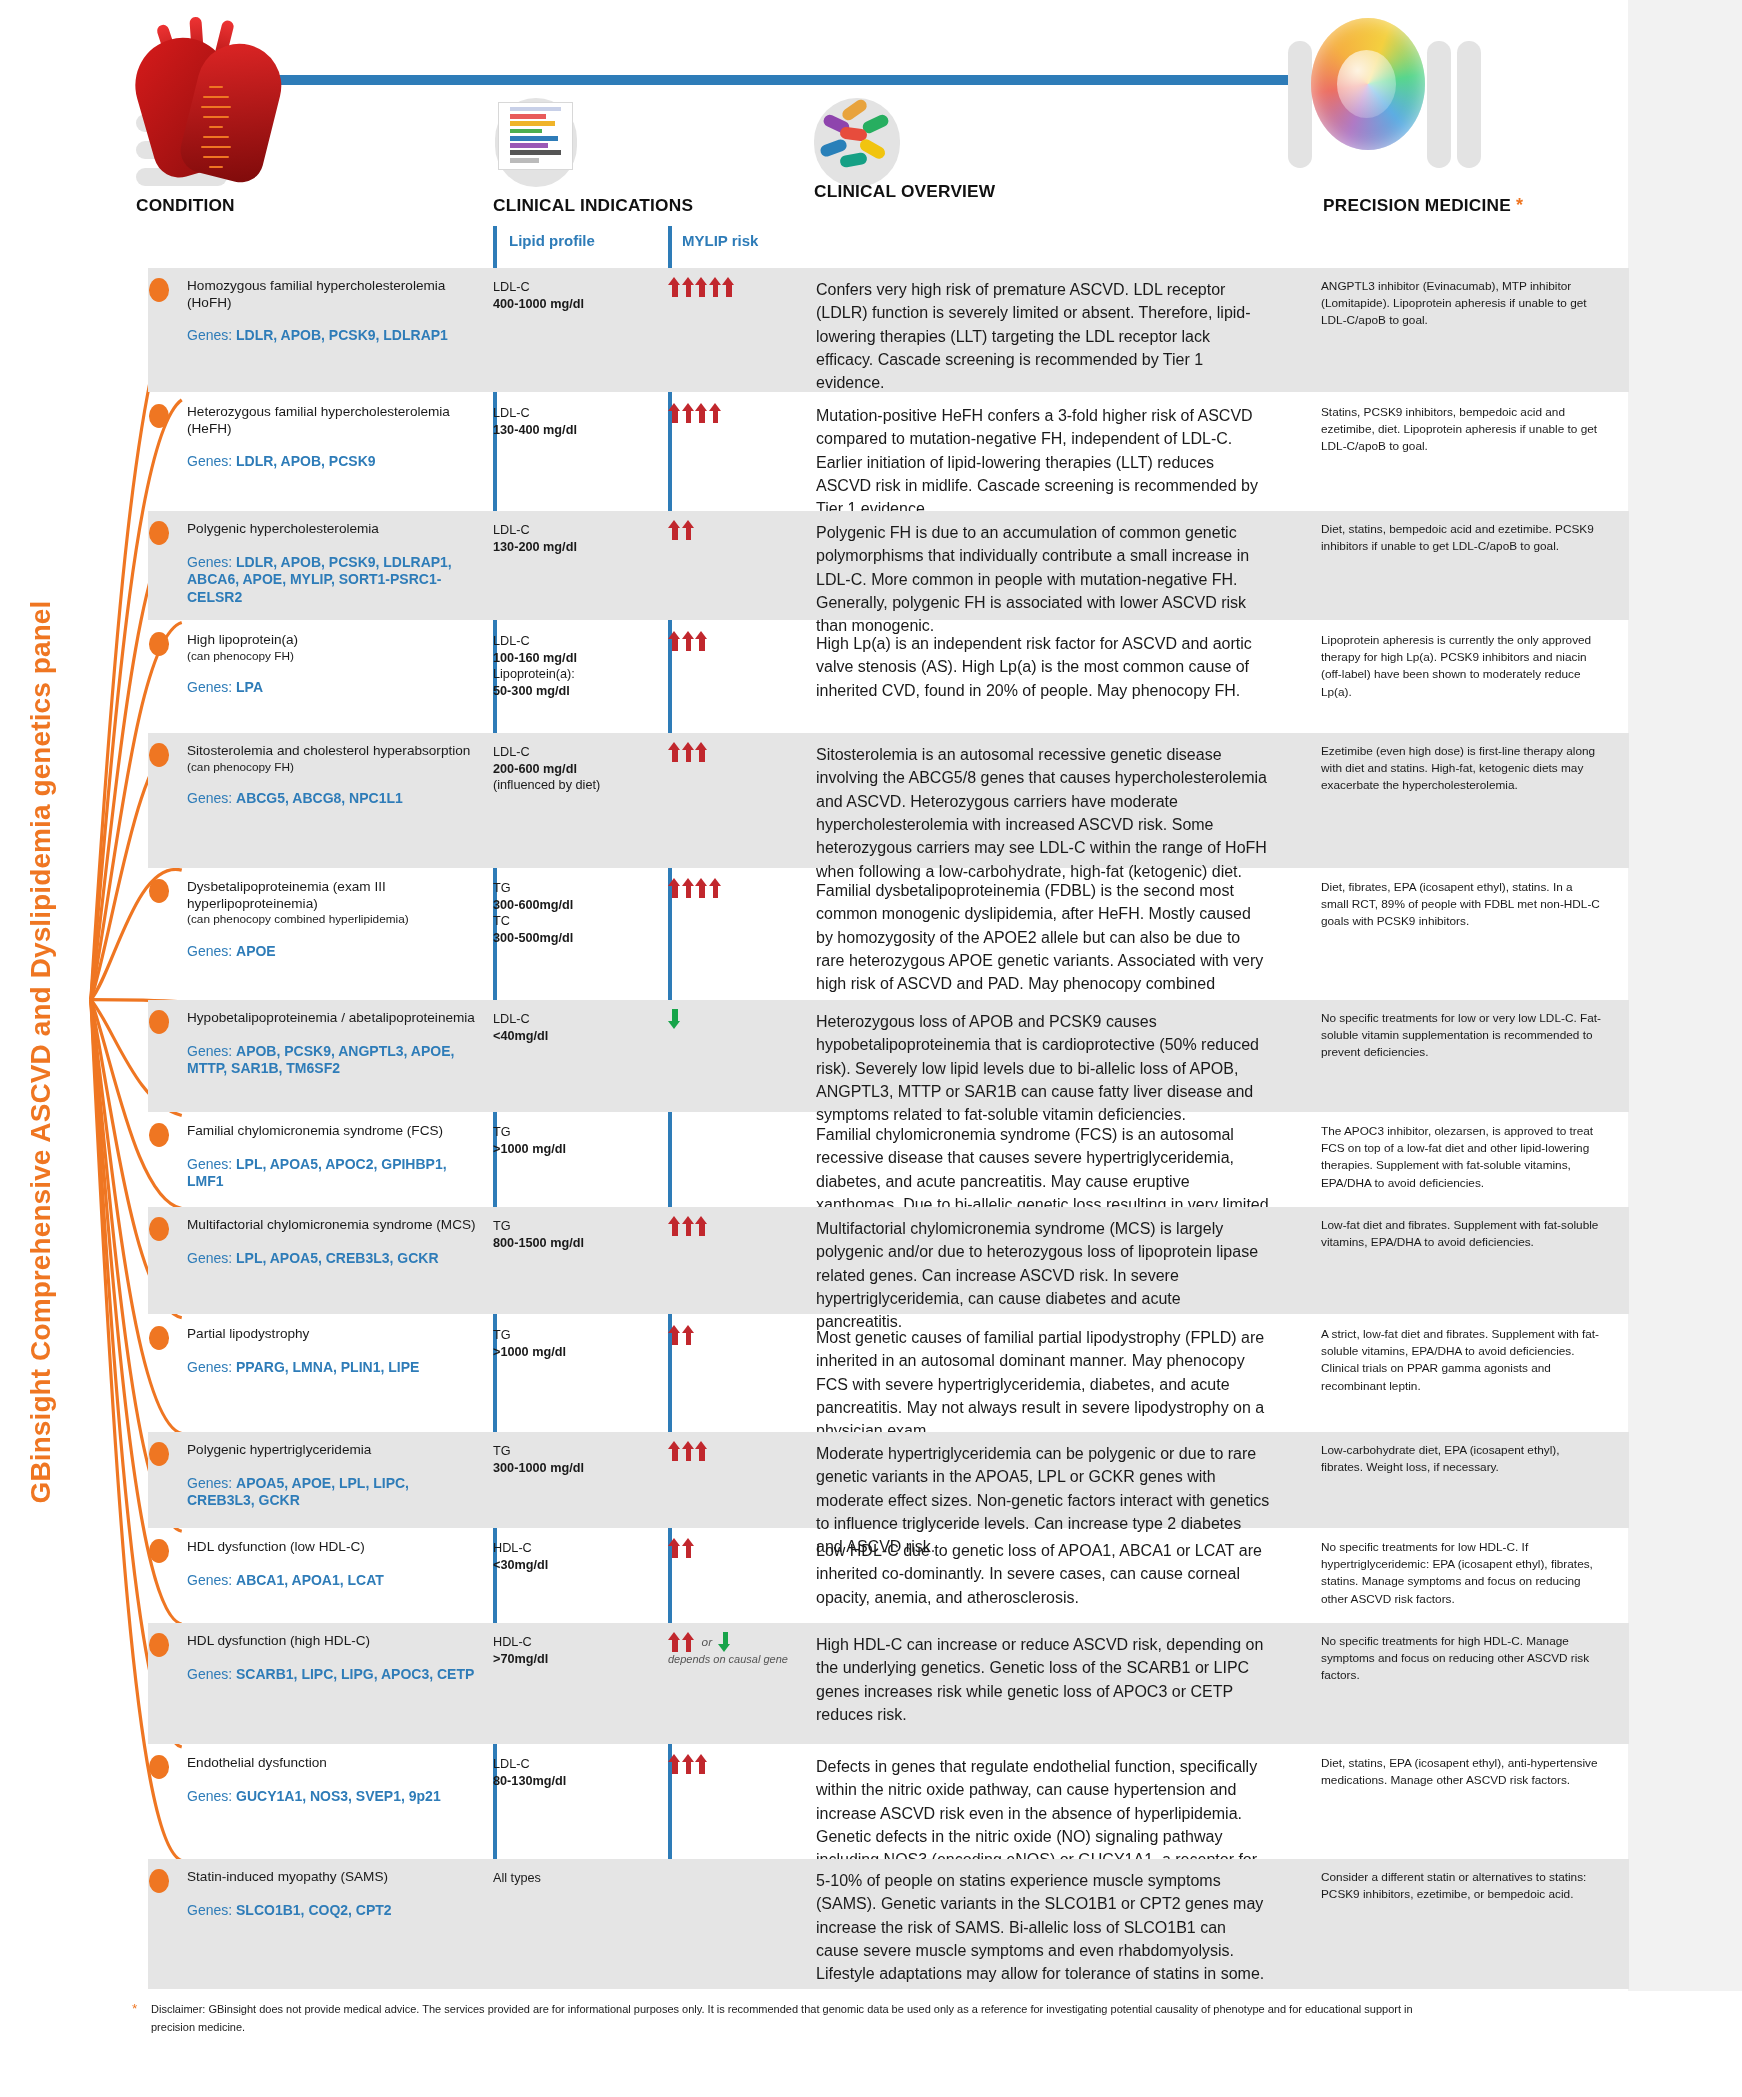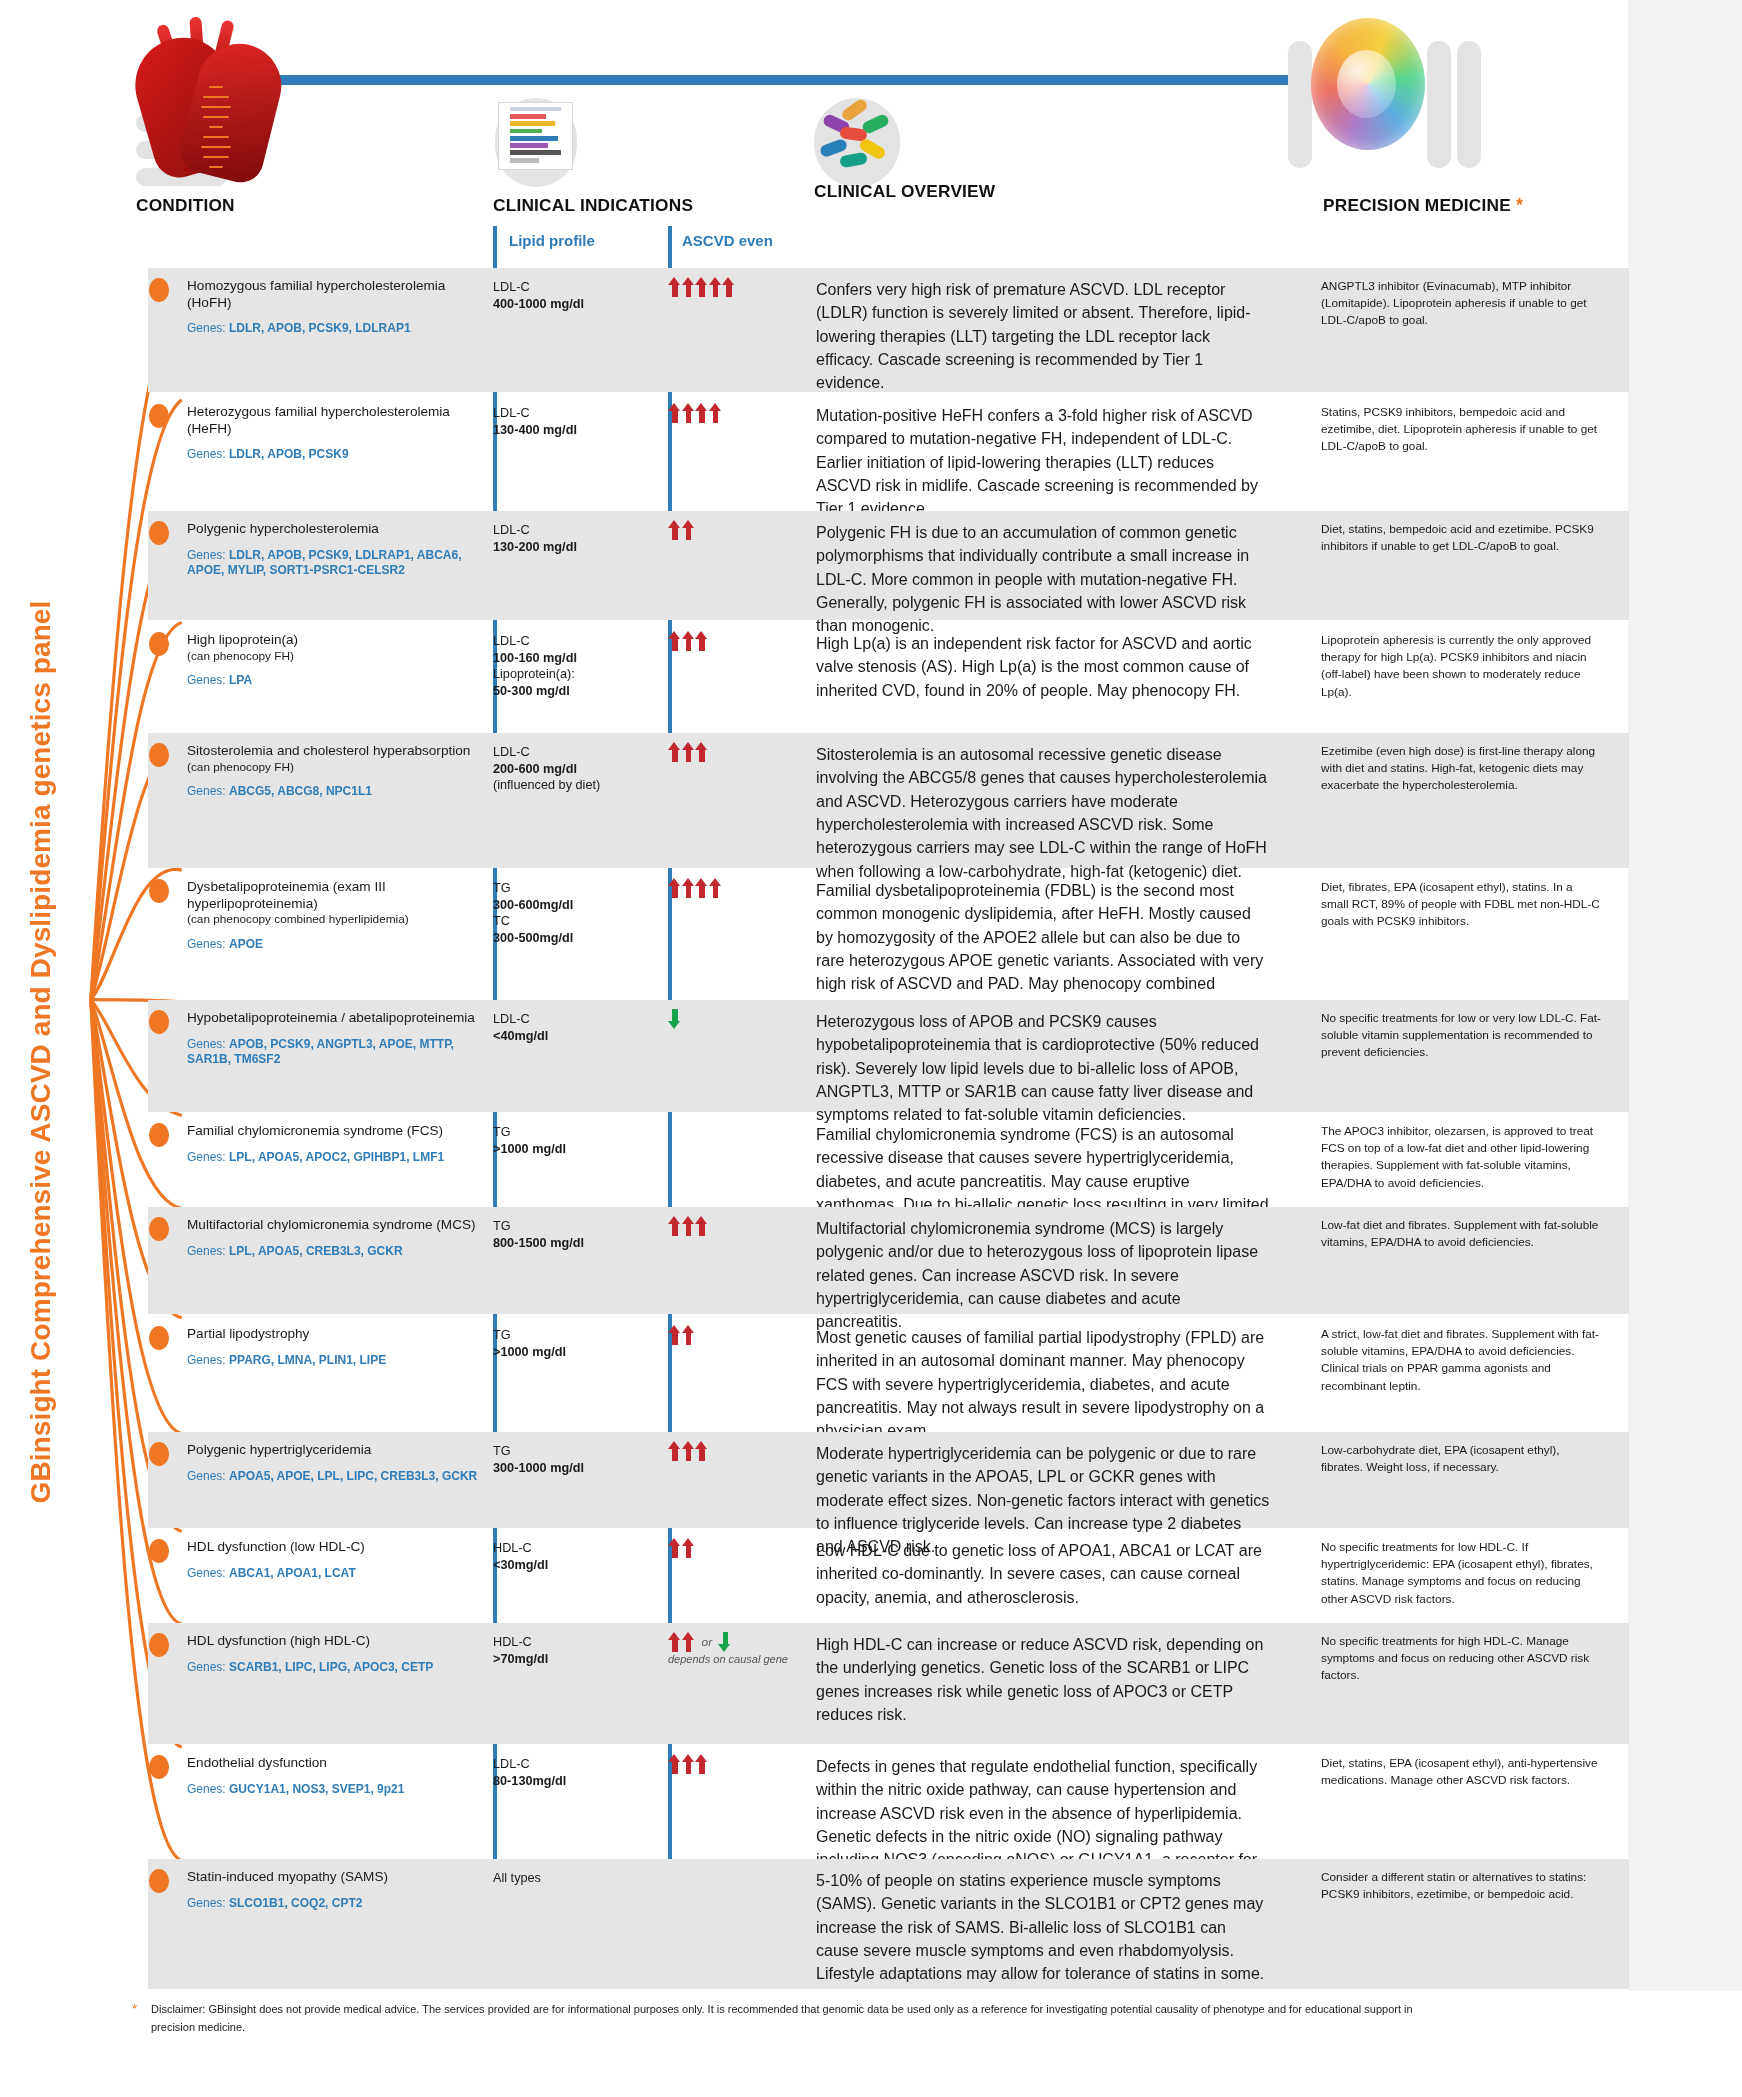--- a/index.html
+++ b/index.html
@@ -106,21 +106,21 @@
   .row{ position:absolute; left:148px; width:1481px; }
   .row .band{ position:absolute; left:0; top:0; width:100%; height:100%; }
   .row.alt .band{ background:#e5e5e5; }
   .c-cond{ position:absolute; left:39px; top:10px; width:291px; }
   .c-lipid{ position:absolute; left:345px; top:11px; width:136px; }
   .c-risk{ position:absolute; left:520px; top:9px; width:127px; }
   .c-over{ position:absolute; left:668px; top:10px; width:454px; }
   .c-prec{ position:absolute; left:1173px; top:10px; width:282px; }
   .cond-name{ font-size:13.6px; color:#1a1a1a; line-height:1.22; }
   .cond-sub{ font-size:11.8px; color:#1a1a1a; line-height:1.22; }
-  .genes{ font-size:12px; color:#2e7cb8; margin-top:10px; line-height:1.25; }
+  .genes{ font-size:14px; color:#2e7cb8; margin-top:16px; line-height:1.25; }
   .genes b{ font-weight:bold; }
   .lipid-line{ font-size:12.7px; color:#1a1a1a; line-height:1.3; }
   .lipid-line.b{ font-weight:bold; }
   .ov{ font-size:16px; color:#1a1a1a; line-height:1.46; }
   .pm{ font-size:11.8px; color:#1a1a1a; line-height:1.46; }
   .dot{
     position:absolute; left:0.9px; top:10px; width:20px; height:23.6px;
     background:#ef7622; border-radius:50%;
   }
   .arrows{ display:flex; align-items:flex-start; gap:0; }
@@ -219,21 +219,21 @@
   <div class="col-title" style="left:814px;top:181px;">CLINICAL OVERVIEW</div>
   <div class="col-title" style="left:1323px;top:195px;">
     <span>PRECISION MEDICINE</span>
     <span class="pm-star">*</span>
   </div>
 </div>
 
 <div class="vrule" style="left:493px;top:226px;height:1677px;"></div>
 <div class="vrule" style="left:668px;top:226px;height:1677px;"></div>
 <div class="sub-head" style="left:509px;top:232px;">Lipid profile</div>
-<div class="sub-head" style="left:682px;top:232px;">ASCVD even</div>
+<div class="sub-head" style="left:682px;top:232px;">MYLIP risk</div>
 
 <svg class="connectors" width="1742" height="2097" viewBox="0 0 3834 4615">
   <g stroke="#ef7622" stroke-width="7" fill="none">
     <path d="M200,2200 C250,1400 300,780 400,620"></path>
     <path d="M200,2200 C250,1600 300,950 400,880"></path>
     <path d="M200,2200 C250,1800 300,1180 400,1140"></path>
     <path d="M200,2200 C250,1950 300,1400 400,1370"></path>
     <path d="M200,2200 C250,2050 300,1640 400,1620"></path>
     <path d="M200,2200 C250,2140 300,1890 400,1915"></path>
     <path d="M200,2200 C260,2200 330,2200 400,2205"></path>

